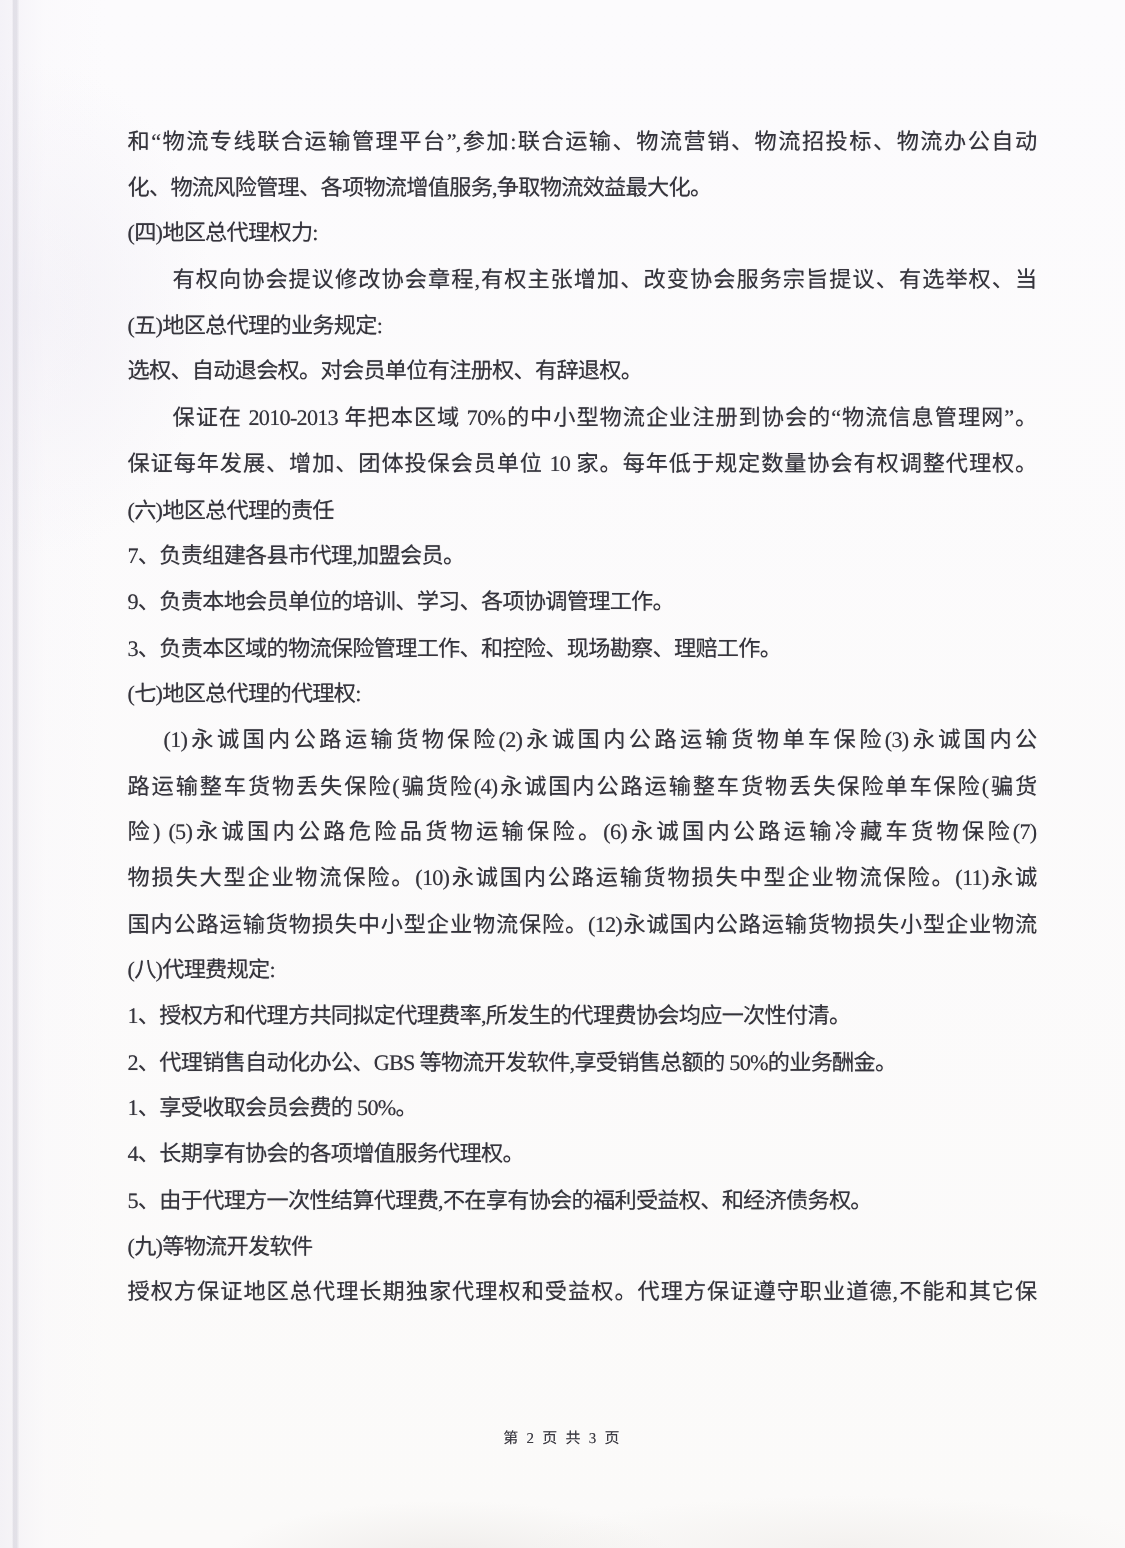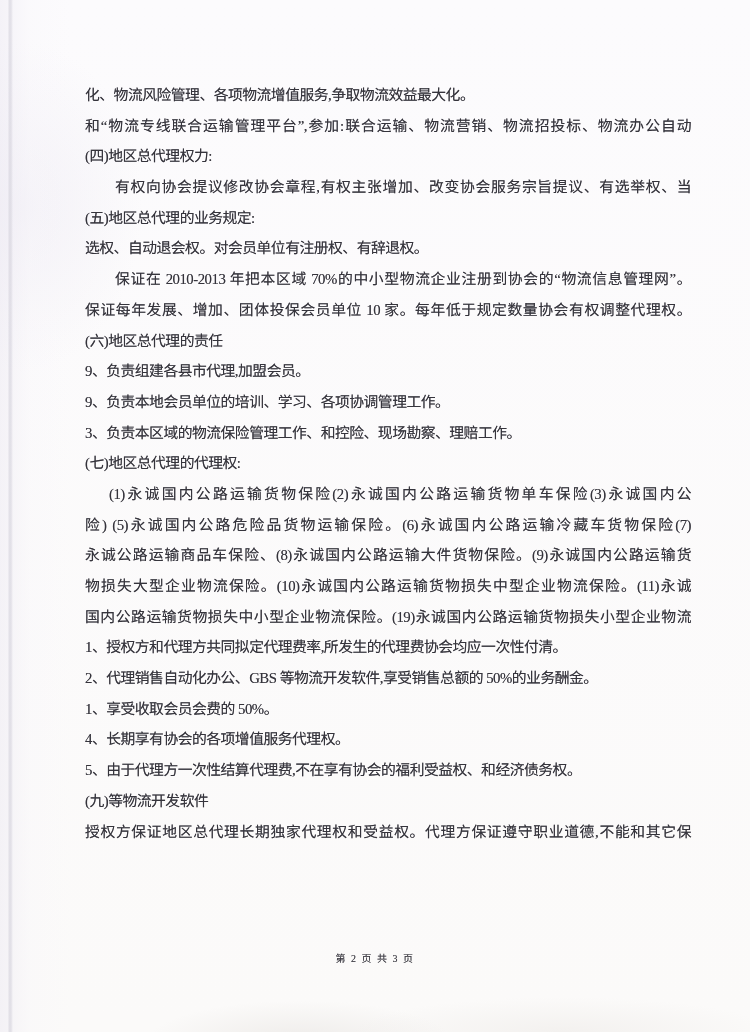--- a/index.html
+++ b/index.html
@@ -57,38 +57,39 @@
     letter-spacing: 1.5px;
     color: #3b3a42;
     text-shadow: 0 0 0.4px rgba(59,58,66,0.55);
   }
 </style>
 </head>
 <body>
 
 <div class="paper">
   <div class="doc-body">
+    <div class="line just">和“物流专线联合运输管理平台”,参加:联合运输、物流营销、物流招投标、物流办公自动</div>
     <div class="line">化、物流风险管理、各项物流增值服务,争取物流效益最大化。</div>
-    <div class="line just">和“物流专线联合运输管理平台”,参加:联合运输、物流营销、物流招投标、物流办公自动</div>
     <div class="line">(四)地区总代理权力:</div>
     <div class="line just indent">有权向协会提议修改协会章程,有权主张增加、改变协会服务宗旨提议、有选举权、当</div>
     <div class="line">(五)地区总代理的业务规定:</div>
     <div class="line">选权、自动退会权。对会员单位有注册权、有辞退权。</div>
     <div class="line just indent">保证在 2010-2013 年把本区域 70%的中小型物流企业注册到协会的“物流信息管理网”。</div>
     <div class="line just">保证每年发展、增加、团体投保会员单位 10 家。每年低于规定数量协会有权调整代理权。</div>
     <div class="line">(六)地区总代理的责任</div>
-    <div class="line">9、负责组建各县市代理,加盟会员。</div>
+    <div class="line">7、负责组建各县市代理,加盟会员。</div>
     <div class="line">9、负责本地会员单位的培训、学习、各项协调管理工作。</div>
     <div class="line">3、负责本区域的物流保险管理工作、和控险、现场勘察、理赔工作。</div>
     <div class="line">(七)地区总代理的代理权:</div>
     <div class="line just indent2">(1)永诚国内公路运输货物保险(2)永诚国内公路运输货物单车保险(3)永诚国内公</div>
+    <div class="line just">路运输整车货物丢失保险(骗货险(4)永诚国内公路运输整车货物丢失保险单车保险(骗货</div>
     <div class="line just">险) (5)永诚国内公路危险品货物运输保险。(6)永诚国内公路运输冷藏车货物保险(7)</div>
-    <div class="line just">永诚公路运输商品车保险、(8)永诚国内公路运输大件货物保险。(9)永诚国内公路运输货</div>
     <div class="line just">物损失大型企业物流保险。(10)永诚国内公路运输货物损失中型企业物流保险。(11)永诚</div>
-    <div class="line just">国内公路运输货物损失中小型企业物流保险。(19)永诚国内公路运输货物损失小型企业物流</div>
+    <div class="line just">国内公路运输货物损失中小型企业物流保险。(12)永诚国内公路运输货物损失小型企业物流</div>
+    <div class="line">(八)代理费规定:</div>
     <div class="line">1、授权方和代理方共同拟定代理费率,所发生的代理费协会均应一次性付清。</div>
     <div class="line">2、代理销售自动化办公、GBS 等物流开发软件,享受销售总额的 50%的业务酬金。</div>
     <div class="line">1、享受收取会员会费的 50%。</div>
     <div class="line">4、长期享有协会的各项增值服务代理权。</div>
     <div class="line">5、由于代理方一次性结算代理费,不在享有协会的福利受益权、和经济债务权。</div>
     <div class="line">(九)等物流开发软件</div>
     <div class="line just">授权方保证地区总代理长期独家代理权和受益权。代理方保证遵守职业道德,不能和其它保</div>
   </div>
   <div class="footer">第 2 页 共 3 页</div>
 </div>

